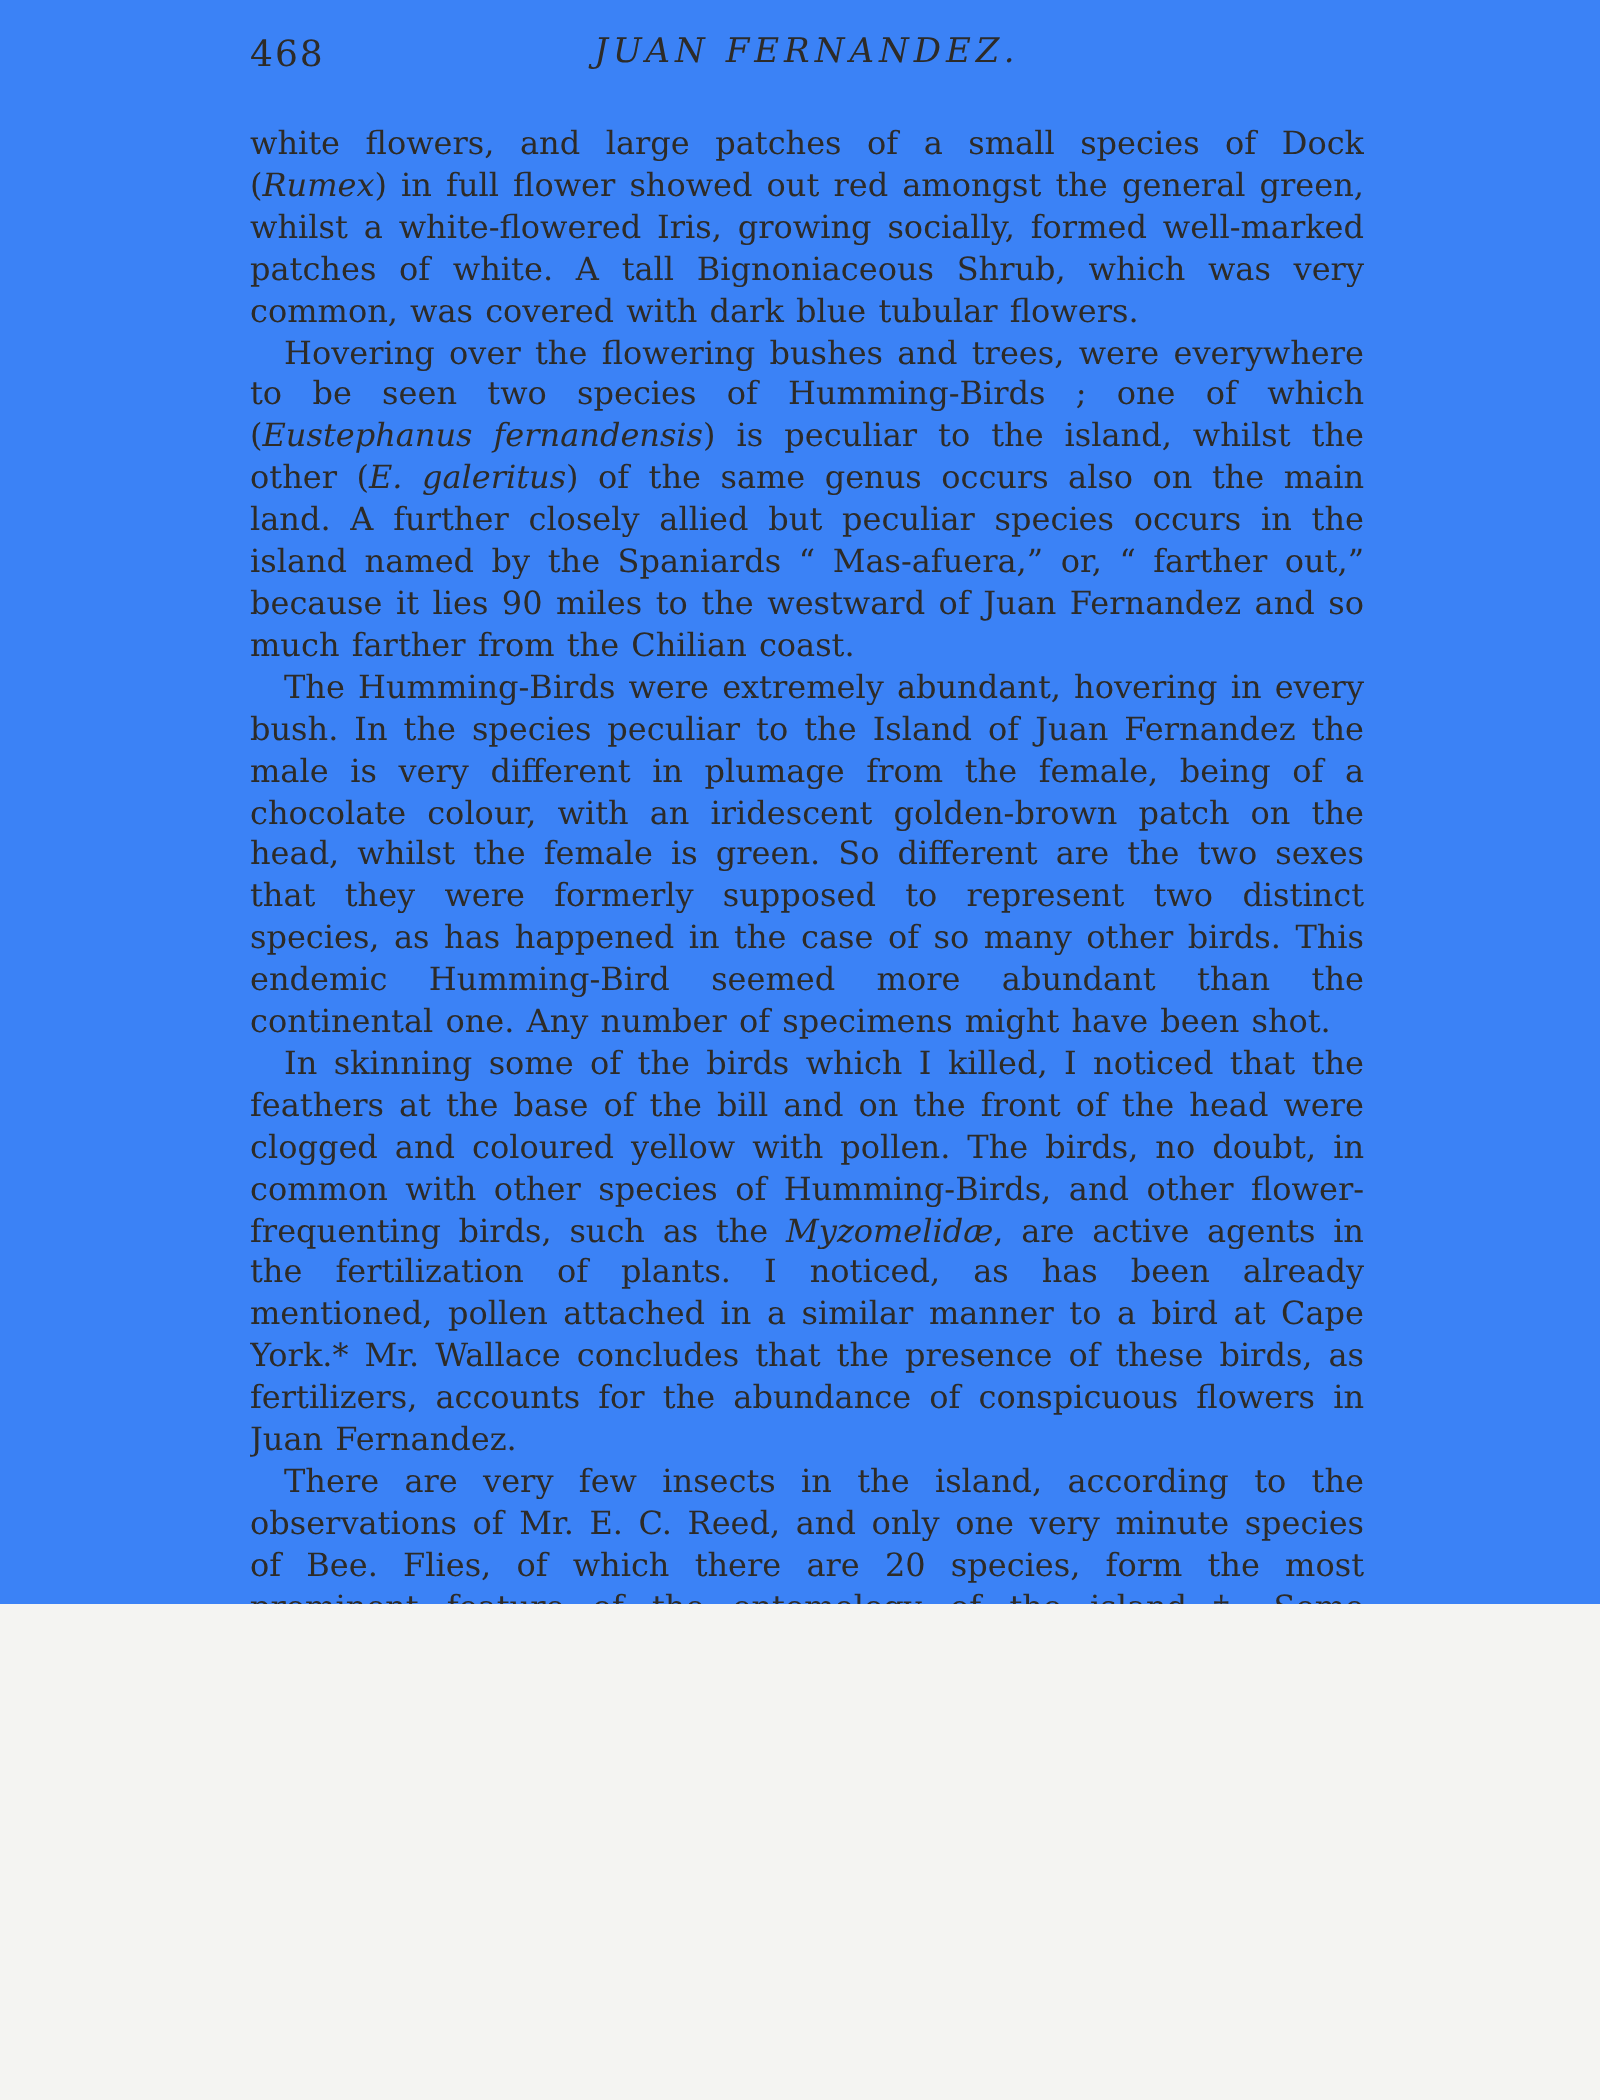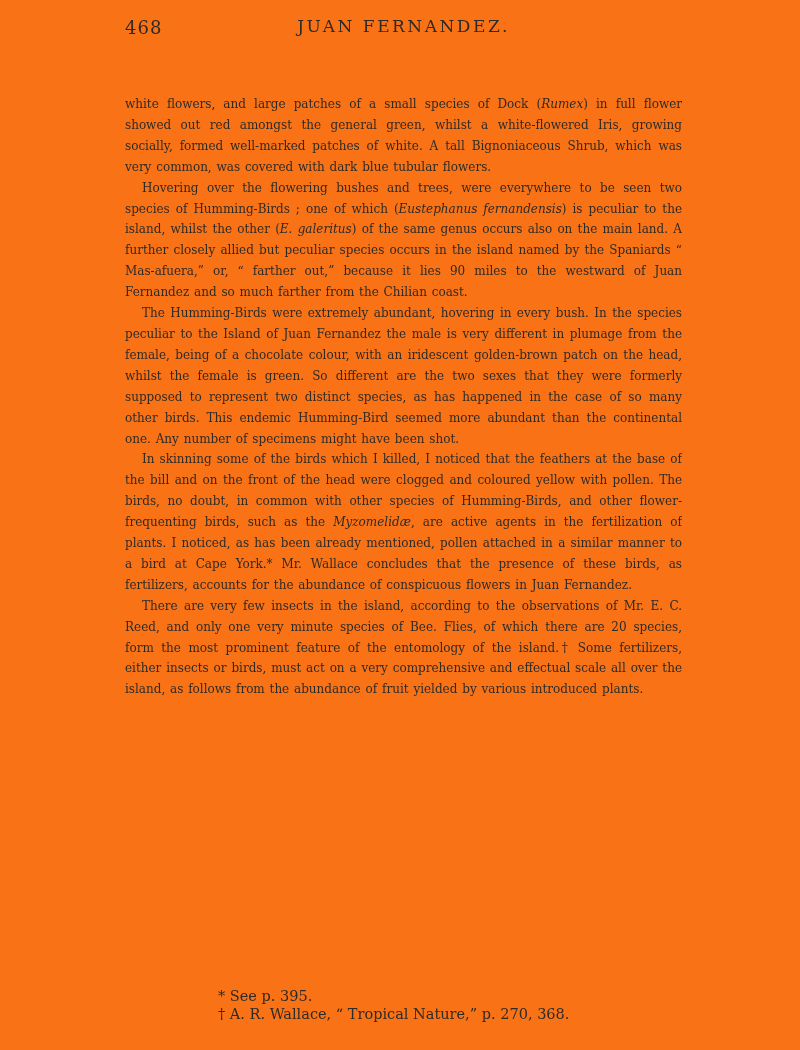--- a/index.html
+++ b/index.html
@@ -3,23 +3,23 @@
 <meta charset="utf-8">
 <style>
   html, body {
     margin: 0;
     padding: 0;
     background: #f4f4f2;
   }
   .page {
     position: relative;
     width: 800px;
-    height: 1050px;
+    height: 802px;
     margin: 0 auto;
-    background: #f97316;
+    background: #3b82f6;
     color: #2d2b28;
     font-family: "DejaVu Serif", "Liberation Serif", serif;
     box-sizing: border-box;
     overflow: hidden;
   }
   .header {
     position: absolute;
     top: 16px;
     left: 125px;
     width: 557px;
@@ -30,33 +30,33 @@
     left: 0;
     top: 1px;
     font-size: 18px;
     letter-spacing: 1px;
   }
   .running-title {
     display: block;
     text-align: center;
     font-size: 17px;
     letter-spacing: 2.5px;
+    font-style: italic;
   }
   .body-text {
     position: absolute;
     top: 62px;
     left: 125px;
     width: 557px;
     max-height: 924px;
     overflow: hidden;
     text-align: justify;
-    font-size: 12px;
+    font-size: 16px;
     line-height: 20.9px;
     word-spacing: 1px;
-    margin-top: 32px;
   }
   .para {
     margin: 0;
     padding: 0;
     text-indent: 17px;
   }
   .para.no-indent {
     text-indent: 0;
   }
   .footnotes {

